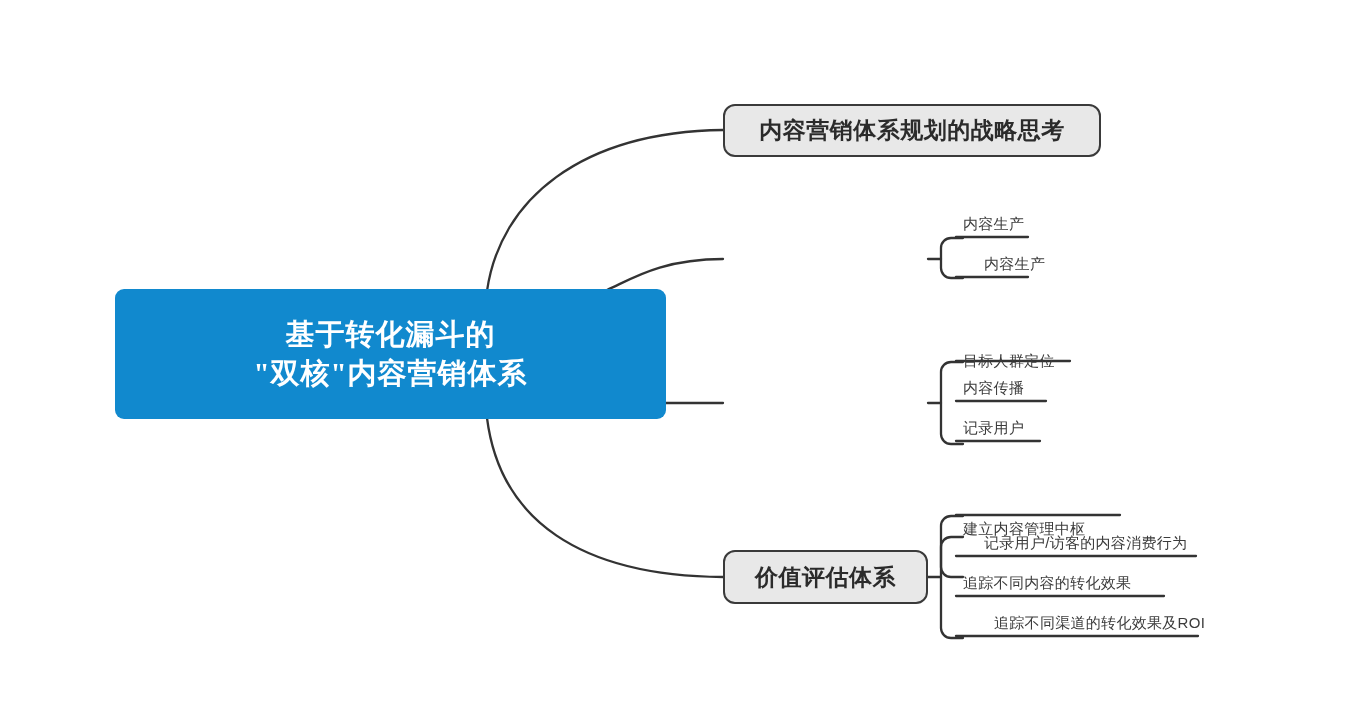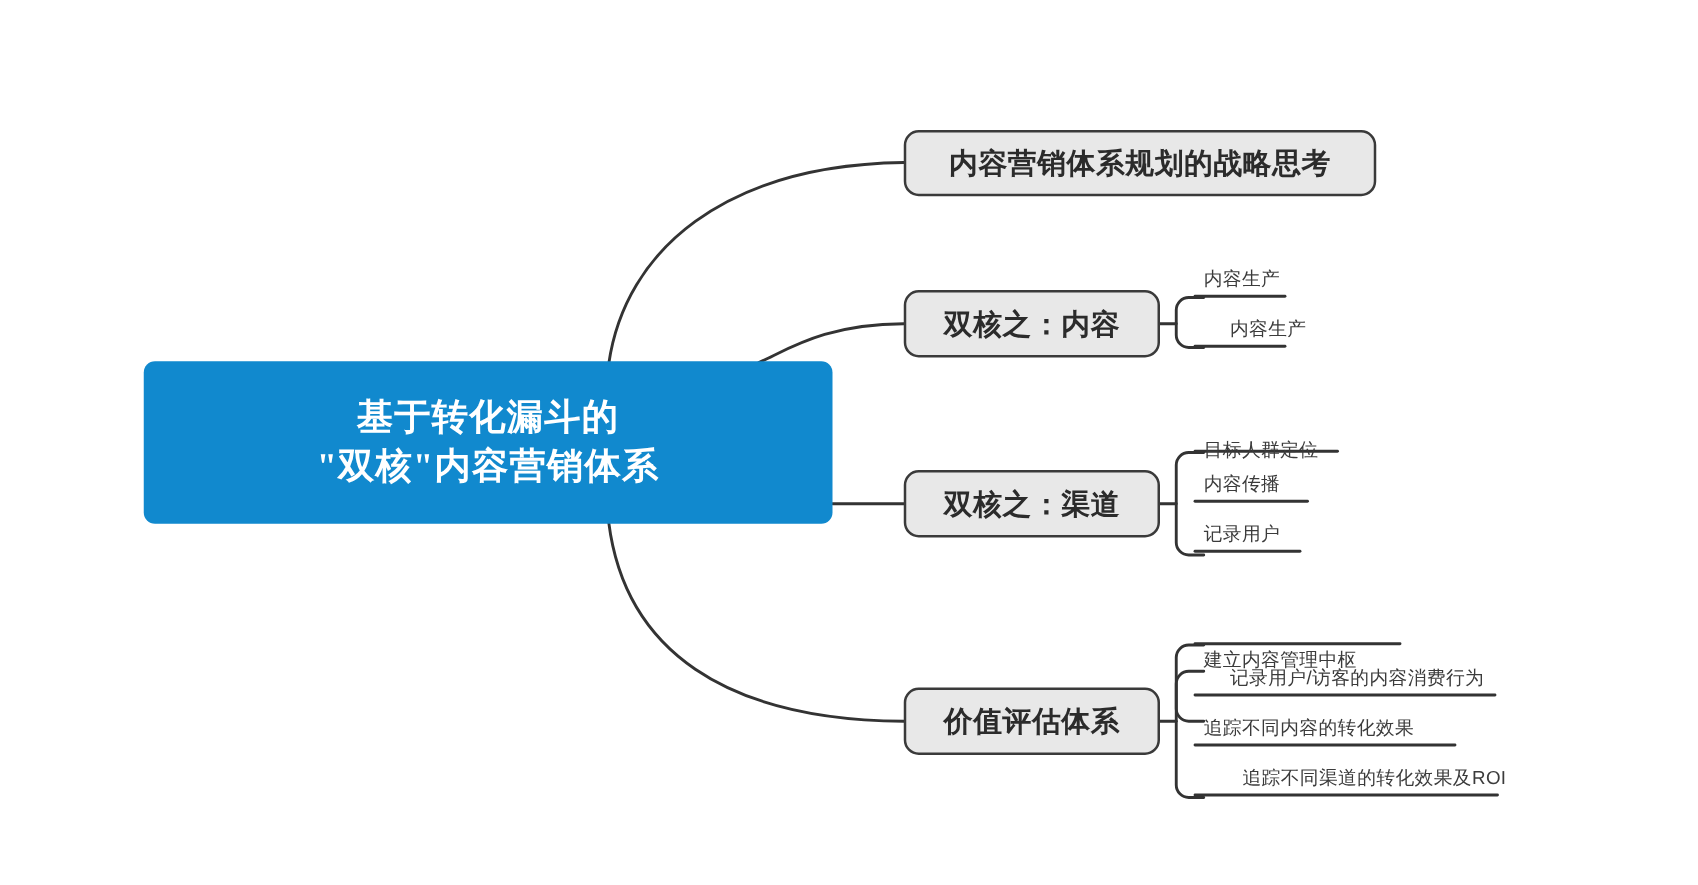--- a/index.html
+++ b/index.html
@@ -123,27 +123,21 @@
     <div>
       <span class="root-line">基于转化漏斗的</span>
       <span class="root-line">"双核"内容营销体系</span>
     </div>
   </div>
 
   <div class="branch-node" style="left:723px; top:104px; width:378px; height:53px;">
     <span>内容营销体系规划的战略思考</span>
   </div>
 
-  <div class="branch-node" style="left:723px; top:232px; width:205px; height:54px;">
-    <span>双核之：内容</span>
-  </div>
 
-  <div class="branch-node" style="left:723px; top:376px; width:205px; height:54px;">
-    <span>双核之：渠道</span>
-  </div>
 
   <div class="branch-node" style="left:723px; top:550px; width:205px; height:54px;">
     <span>价值评估体系</span>
   </div>
 
   <div class="leaf-label" style="left:963px; top:216px;">内容生产</div>
   <div class="leaf-label" style="left:984px; top:256px;">内容生产</div>
 
   <div class="leaf-label" style="left:963px; top:340px;margin-top:13px;">目标人群定位</div>
   <div class="leaf-label" style="left:963px; top:380px;">内容传播</div>

